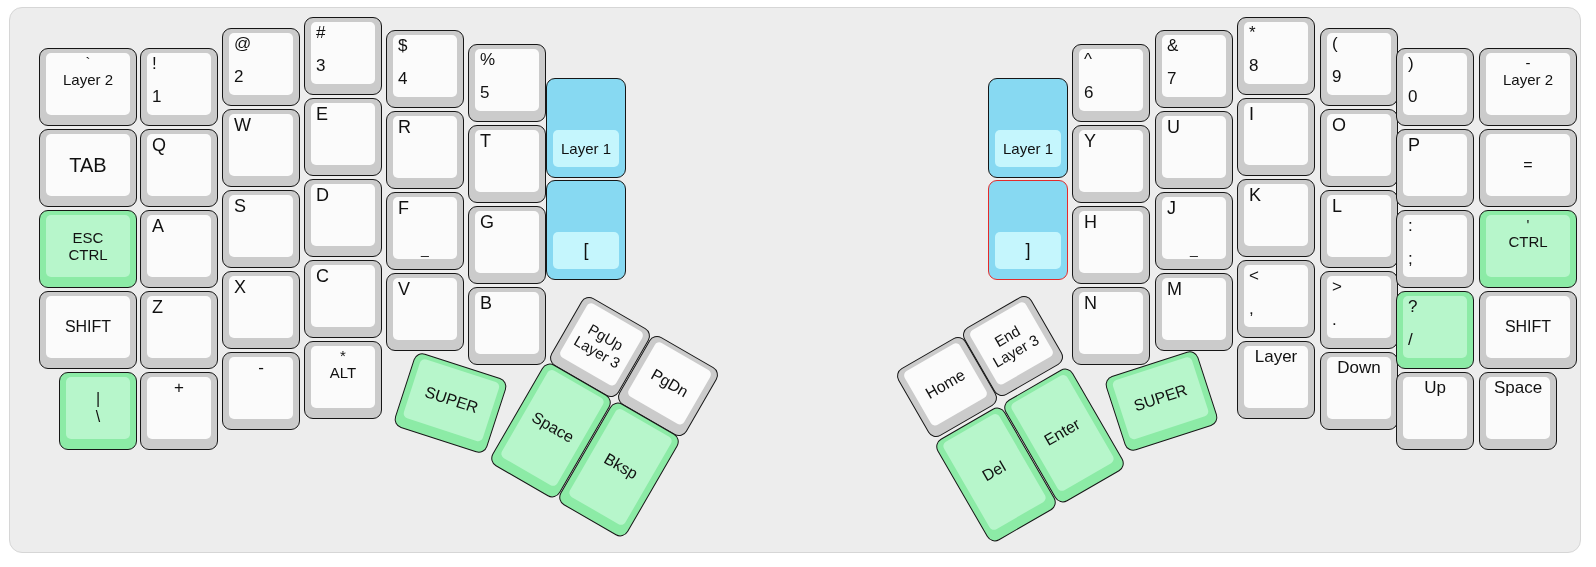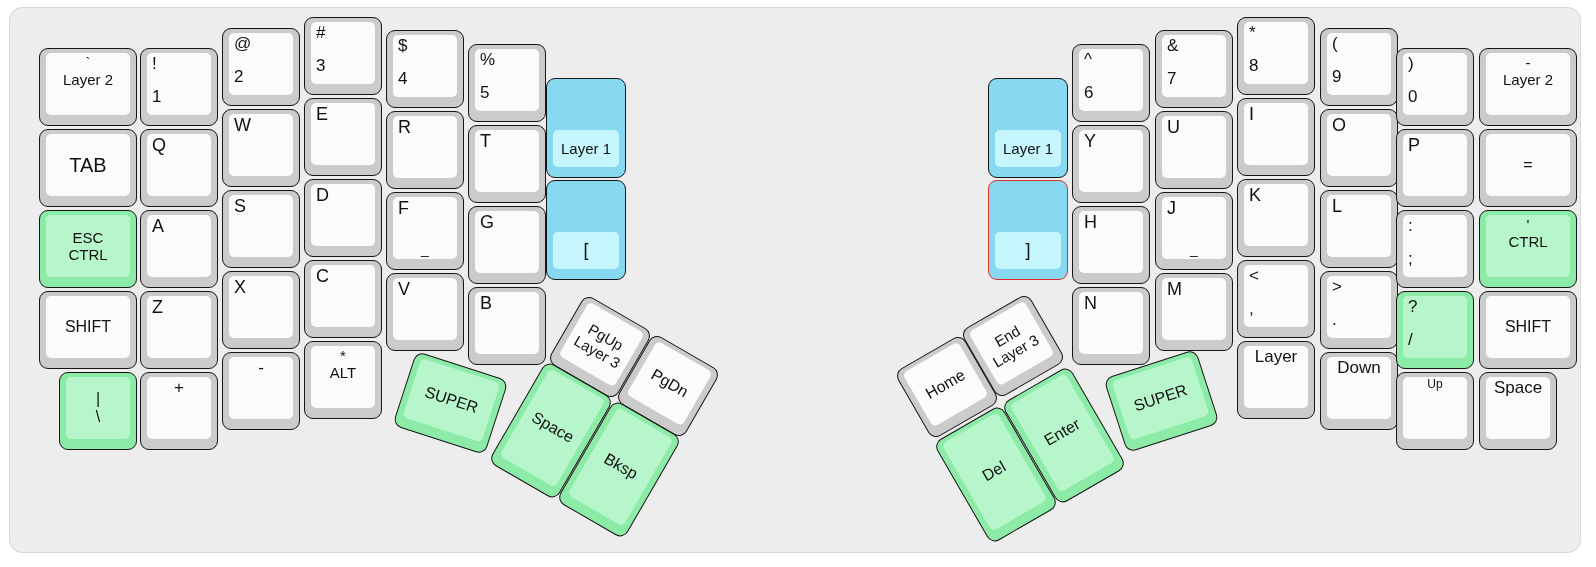--- a/index.html
+++ b/index.html
@@ -501,21 +501,21 @@
     <div class="key green" style="left: 1396px; top: 291px; width: 78px; height: 78px;">
       <div class="cap">
         <div class="lines h-left v-top gap" style="font-size: 17px;">
           <span class="line">?</span>
           <span class="line">/</span>
         </div>
       </div>
     </div>
     <div class="key white" style="left: 1396px; top: 372px; width: 78px; height: 78px;">
       <div class="cap">
-        <div class="lines h-center v-top" style="font-size: 12px;">
+        <div class="lines h-center v-top" style="font-size: 17px;">
           <span class="line">Up</span>
         </div>
       </div>
     </div>
     <div class="key white" style="left: 1479px; top: 48px; width: 98px; height: 78px;">
       <div class="cap">
         <div class="lines h-center v-top" style="font-size: 15px;">
           <span class="line">-</span>
           <span class="line">Layer 2</span>
         </div>

